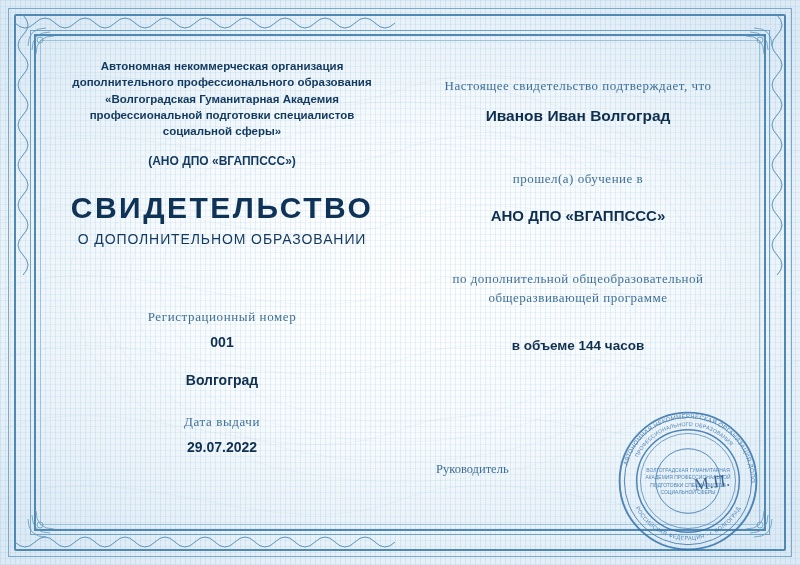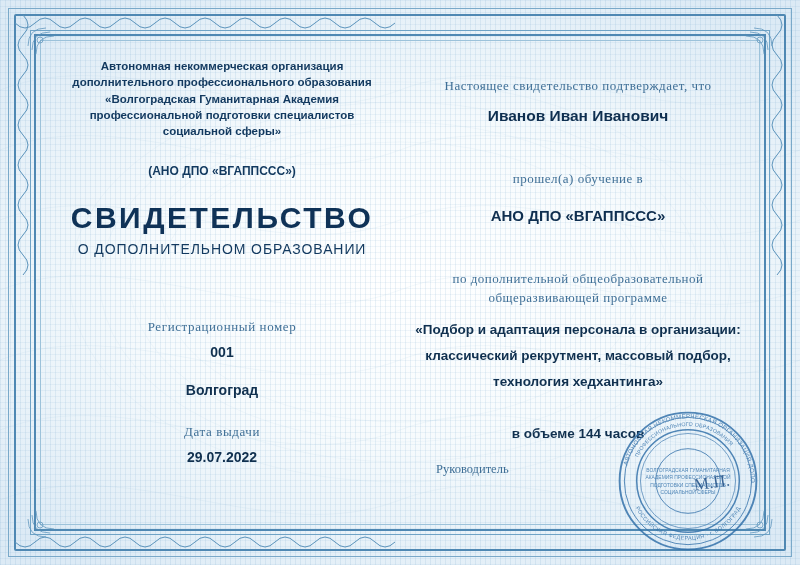--- a/index.html
+++ b/index.html
@@ -96,21 +96,21 @@
   }
 
   .org-name {
     font-size: 11.5px;
     font-weight: bold;
     line-height: 1.42;
     color: #12395f;
     margin: 0 6px;
   }
   .org-abbr {
-    margin-top: 24px;
+    margin-top: 14px;
     font-size: 12px;
     font-weight: bold;
     color: #12395f;
   }
 
   .title-main {
     margin-top: 23px;
     font-size: 30px;
     font-weight: bold;
     letter-spacing: 2.5px;
@@ -304,33 +304,28 @@
       </div>
 
       <div class="block-date">
         <div class="field-label">Дата выдачи</div>
         <div class="field-value">29.07.2022</div>
       </div>
     </div>
 
     <div class="col-right">
       <div class="lead">Настоящее свидетельство подтверждает, что</div>
-      <div class="person">Иванов Иван Иванович</div>
+      <div class="person">Иванов Иван Волгоград</div>
 
       <div class="lead passed-label">прошел(а) обучение в</div>
       <div class="org-value">АНО ДПО «ВГАППССС»</div>
 
       <div class="lead program-label">
         <div>по дополнительной общеобразовательной</div>
         <div>общеразвивающей программе</div>
-      </div>
-      <div class="program-value">
-        <div>«Подбор и адаптация персонала в организации:</div>
-        <div>классический рекрутмент, массовый подбор,</div>
-        <div>технология хедхантинга»</div>
       </div>
 
       <div class="hours">в объеме 144 часов</div>
 
       <div class="signer">Руководитель</div>
     </div>
   </div>
 
   <svg class="stamp" viewBox="0 0 160 160">
     <defs>

